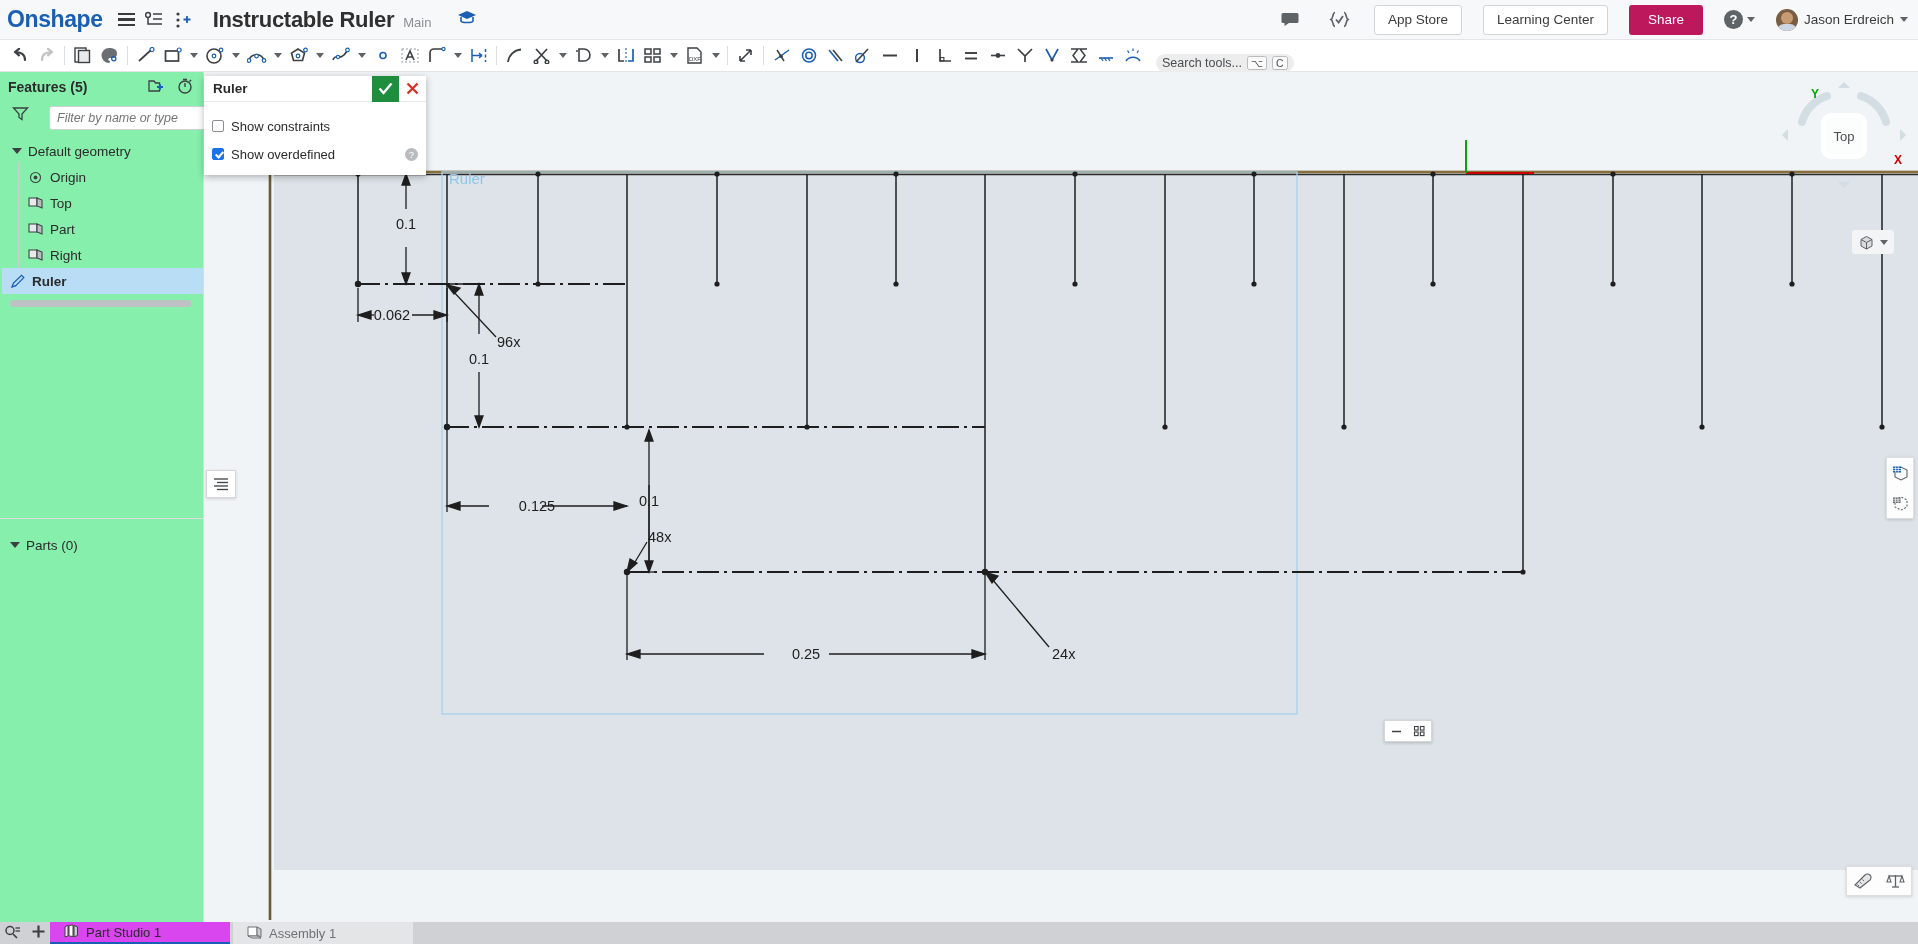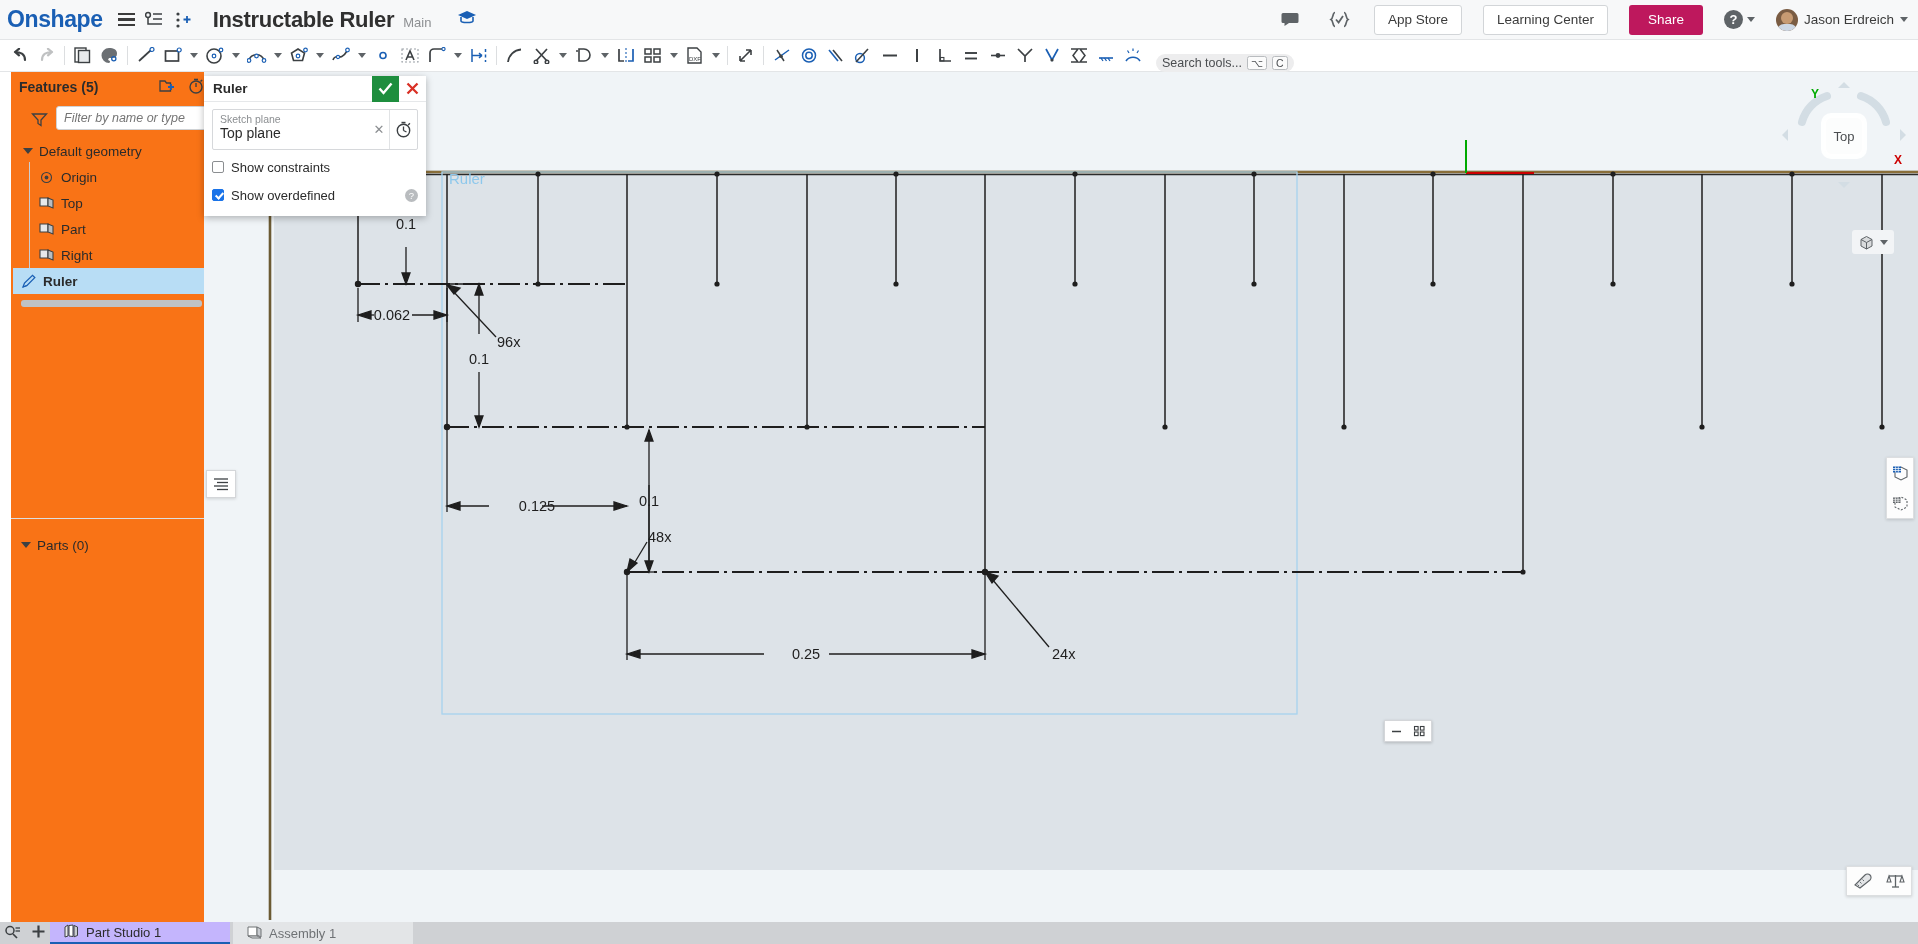--- a/index.html
+++ b/index.html
@@ -61,27 +61,27 @@
   .searchbox {
     margin-left:10px; height:18px; background:#ededee; border-radius:11px;
     display:flex; align-items:center; padding:0 6px; gap:5px; cursor:text;margin-top:15px;
   }
   .searchbox .lbl { font-size:12.5px; color:#4a4d50; }
   .kbd { border:1px solid #b9bcbf; border-radius:2.5px; background:#fbfbfb;
          font-size:10.5px; color:#4a4d50; padding:0 3px; min-width:15px; text-align:center; height:14px; line-height:13px;}
 
   
   .leftpanel {
-    position:absolute; left:11px; top:72px; width:204px; height:850px;
-    background:#f97316; border-right:1px solid #d8dade;
+    position:absolute; left:0; top:72px; width:204px; height:850px;
+    background:#86efac; border-right:1px solid #d8dade;
   }
   .feat-head { display:flex; align-items:center; height:30px; padding:0 10px 0 8px; }
   .feat-title { font-size:14px; font-weight:bold; color:#2b2b2b; }
   .feat-head-icons { margin-left:auto; display:flex; gap:12px; align-items:center; }
-  .filter-row { display:flex; align-items:flex-end; gap:8px; padding:4px 10px 8px 20px;}
+  .filter-row { display:flex; align-items:flex-start; gap:20px; padding:4px 10px 8px 12px;}
   .filter-input {
     flex:1; height:24px; border:1px solid #cfd2d5; border-radius:3px;
     font-size:12.5px; font-style:italic; color:#9a9ca0; padding:0 7px;
     font-family:"Liberation Sans", sans-serif; background:#fff;
   }
   .tree { padding-left:2px; }
   .tnode { display:flex; align-items:center; height:26px; font-size:13.5px; color:#2b2b2b; cursor:pointer; padding-left:8px;}
   .tnode.child { padding-left:24px; position:relative;}
   .tnode.child::before{content:"";position:absolute;left:16px;top:-2px;width:1px;height:28px;background:#cbcdd0;}
   .tnode.sel { background:#b8ddf5; font-weight:bold; }
@@ -156,21 +156,21 @@
   
   .tabbar {
     position:absolute; left:0; bottom:0; width:1918px; height:22px;
     background:#cfd1d4; display:flex; align-items:flex-end;
   }
   .tabbar-icons { display:flex; align-items:center; height:22px; padding:0 4px; gap:10px;}
   .tab {
     height:22px; display:flex; align-items:center; gap:7px; padding:0 14px;
     font-size:13px; cursor:pointer;
   }
-  .tab.active { background:#c4b5fd; color:#2b2b2b; border-bottom:2px solid #1a5fb4; min-width:180px;}
+  .tab.active { background:#d946ef; color:#2b2b2b; border-bottom:2px solid #1a5fb4; min-width:180px;}
   .tab.inactive { background:#e3e5e7; color:#6f7275; min-width:180px; margin-left:3px;}
 </style>
 </head>
 <body>
 
 <div class="app">
 
   <div class="topbar">
     <div class="logo">Onshape</div>
 
@@ -828,35 +828,20 @@
             <path d="M1.5 6.5 L5.5 11 L13.5 1.5" fill="none" stroke="#fff" stroke-width="2.4"></path>
           </svg>
       </div>
       <div class="skd-cancel">
         <svg width="13" height="13" viewBox="0 0 13 13">
             <path d="M1.5 1.5 L11.5 11.5 M11.5 1.5 L1.5 11.5" stroke="#d93025" stroke-width="2.3"></path>
           </svg>
       </div>
     </div>
     <div class="skd-body">
-      <div class="planefield">
-        <div class="txt">
-          <div class="plane-lbl">Sketch plane</div>
-          <div class="plane-val">Top plane</div>
-        </div>
-        <div class="xbtn">✕</div>
-        <div class="clockbtn">
-          <svg width="17" height="17" viewBox="0 0 17 17">
-            <circle cx="8.5" cy="9.5" r="6.2" fill="none" stroke="#3c4043" stroke-width="1.4"></circle>
-            <path d="M8.5 9.5 V5.5 M8.5 9.5 L11.5 11" stroke="#3c4043" stroke-width="1.3"></path>
-            <path d="M6.5 1.6 h4" stroke="#3c4043" stroke-width="1.6"></path>
-            <path d="M13.2 4 l1.7 -1.7" stroke="#3c4043" stroke-width="1.4"></path>
-          </svg>
-        </div>
-      </div>
       <div class="cbrow">
         <span class="cbox"></span>
         <span>Show constraints</span>
       </div>
       <div class="cbrow">
         <span class="cbox on"></span>
         <span>Show overdefined</span>
         <span class="qmark">?</span>
       </div>
     </div>

